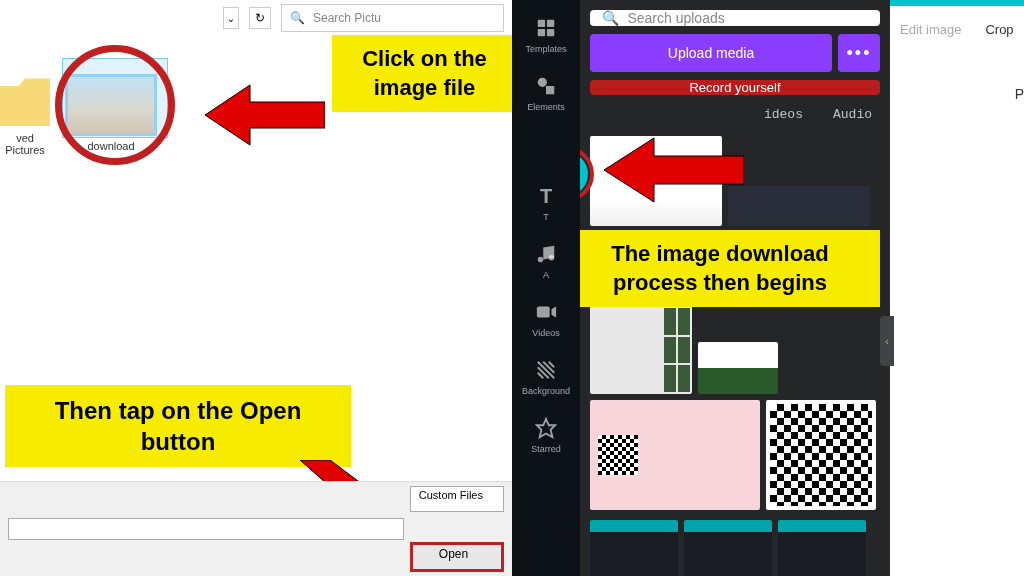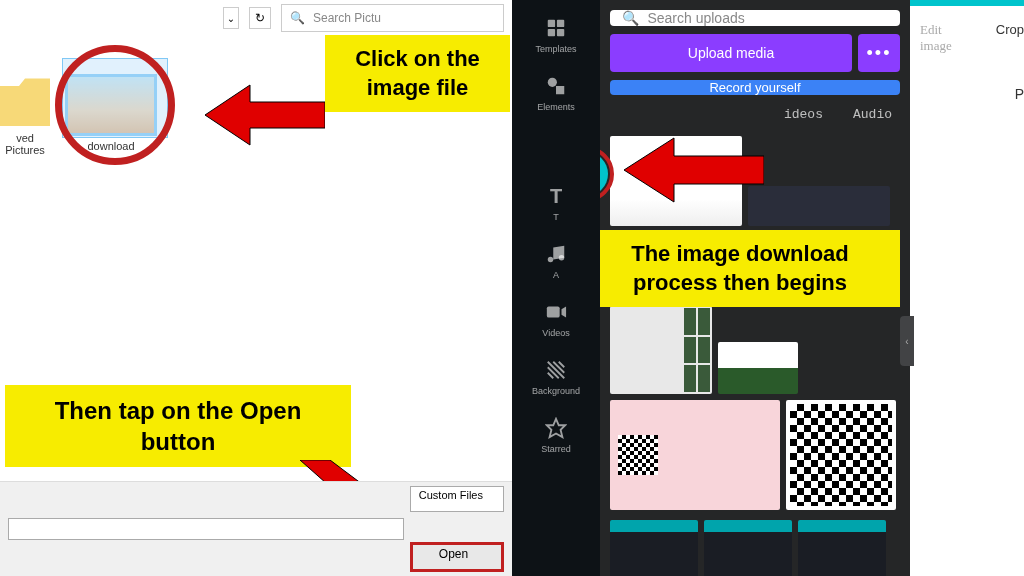--- a/index.html
+++ b/index.html
@@ -23,45 +23,45 @@
     .image-thumb.beach2::before { content: ''; position: absolute; right: 0; top: 0; width: 20px; height: 100%; background: linear-gradient(180deg, #3a6e3a 0%, #2a5a2a 100%); }
     .file-label { margin-top: 6px; text-align: center; }
     
     .file-item.selected { position: relative; }
     .file-item.selected .image-thumb { background: linear-gradient(180deg, #c9e6f0 0%, #f5d5b0 60%, #e8b584 100%); outline: 3px solid #80c8f5; outline-offset: -1px; }
     .file-item.selected::before { content: ''; position: absolute; top: -18px; left: -8px; width: 104px; height: 78px; background: rgba(180, 220, 250, 0.4); border: 1px solid #80c8f5; }
     
     .red-circle { position: absolute; top: 45px; left: 55px; width: 120px; height: 120px; border: 7px solid #c02020; border-radius: 50%; pointer-events: none; }
     
     .callout { position: absolute; background: #f7ec00; padding: 10px 14px; font-weight: bold; color: #000; font-size: 22px; text-align: center; line-height: 1.3; }
-    .callout1 { top: 35px; left: 325px; width: 185px; }
+    .callout1 { top: 35px; left: 332px; width: 185px; }
     .callout2 { top: 385px; left: 5px; width: 346px; font-size: 24px; }
     
     .red-arrow { position: absolute; pointer-events: none; }
     .arrow1 { top: 80px; left: 205px; }
     .arrow2 { top: 460px; left: 300px; }
     
     .explorer-bottom { position: absolute; bottom: 0; left: 0; right: 0; display: flex; align-items: center; padding: 4px 8px; gap: 6px; background: #f0f0f0; border-top: 1px solid #ddd; }
     .file-input-box { flex: 1; border: 1px solid #aaa; height: 22px; background: #fff; }
     .custom-files-drop { border: 1px solid #aaa; height: 26px; padding: 2px 20px 2px 8px; font-size: 11px; background: #fff; }
     .open-btn { border: 3px solid #c02020; height: 30px; padding: 2px 26px; font-size: 12px; background: #e8e8e8; margin-top: 26px; }
     
     
-    .canva-sidebar { width: 88px; background: #0d1216; display: flex; flex-direction: column; align-items: center; padding-top: 8px; gap: 4px; }
+    .canva-sidebar { width: 68px; background: #0d1216; display: flex; flex-direction: column; align-items: center; padding-top: 8px; gap: 4px; }
     .sidebar-item { display: flex; flex-direction: column; align-items: center; color: rgba(255,255,255,0.6); font-size: 9px; padding: 8px 4px; gap: 4px; cursor: pointer; width: 100%; text-align: center; }
     .sidebar-item.active { color: #fff; }
     .sidebar-icon { width: 24px; height: 24px; display: flex; align-items: center; justify-content: center; font-size: 18px; }
     .sidebar-icon svg { width: 22px; height: 22px; fill: currentColor; }
     
     .canva-panel { width: 310px; background: #252627; display: flex; flex-direction: column; padding: 10px; gap: 8px; position: relative; overflow: hidden; }
     .canva-search { background: #fff; border-radius: 4px; height: 38px; display: flex; align-items: center; padding: 0 12px; gap: 8px; color: #888; font-size: 14px; }
     .upload-btn { background: #8b3dff; color: #fff; border-radius: 4px; height: 38px; display: flex; align-items: center; justify-content: center; font-size: 14px; font-weight: 500; flex: 1; }
     .upload-row { display: flex; gap: 6px; }
     .upload-more { background: #8b3dff; color: #fff; border-radius: 4px; width: 42px; height: 38px; display: flex; align-items: center; justify-content: center; font-size: 18px; letter-spacing: 2px; }
-    .record-btn { background: #3b82f6; color: #fff; border-radius: 4px; height: 36px; display: flex; align-items: center; justify-content: center; font-size: 13px; }
+    .record-btn { background: #b91c1c; color: #fff; border-radius: 4px; height: 36px; display: flex; align-items: center; justify-content: center; font-size: 13px; }
     .tabs-row { display: flex; gap: 30px; color: rgba(255,255,255,0.7); font-size: 13px; padding: 4px 8px; justify-content: flex-end; }
     .tab-item { cursor: pointer; font-family: Liberation Mono, monospace; }
     
     .upload-cloud-btn { position: absolute; top: 152px; left: -36px; width: 44px; height: 44px; background: #00c4cc; border-radius: 50%; display: flex; align-items: center; justify-content: center; z-index: 5; }
     .red-circle2 { position: absolute; top: 146px; left: -42px; width: 56px; height: 56px; border: 4px solid #c02020; border-radius: 50%; pointer-events: none; z-index: 6; }
     
     .arrow3 { position: absolute; top: 130px; left: 24px; z-index: 5; pointer-events: none; }
     
     .callout3 { position: absolute; top: 230px; left: -20px; width: 320px; font-size: 22px; z-index: 10; }
     
@@ -76,21 +76,21 @@
     .thumb-qr-big { width: 110px; height: 110px; background: #fff; padding: 4px; }
     .qr-pattern { width: 100%; height: 100%; background: repeating-conic-gradient(#000 0 25%, #fff 0 50%); background-size: 14px 14px; }
     .thumb-dark { width: 88px; height: 64px; background: linear-gradient(180deg, #00a4ac 0 18%, #1a1d24 18% 100%); }
     .thumb-photo { width: 102px; height: 88px; background: #e8e8e8; position: relative; }
     .photo-strip { position: absolute; top: 0; right: 0; width: 30px; height: 100%; display: grid; grid-template: repeat(3,1fr)/repeat(2,1fr); gap: 2px; padding: 2px; }
     .photo-strip div { background: #3a5a3a; }
     .thumb-plant { width: 80px; height: 52px; background: linear-gradient(#fff 50%, #2a5a2a 50%); }
     
     .canva-right { flex: 1; background: #fff; border-top: 6px solid #00c4cc; position: relative; }
     .canva-topright { position: absolute; top: 16px; left: 10px; display: flex; gap: 24px; font-size: 13px; }
-    .edit-img { color: #aaa; font-family: Liberation Serif, serif; }
+    .edit-img { color: #aaa; }
     .crop-txt { color: #333; font-weight: 500; }
     .collapse-handle { position: absolute; left: -10px; top: 310px; width: 14px; height: 50px; background: #424345; border-radius: 4px 0 0 4px; display: flex; align-items: center; justify-content: center; color: #aaa; font-size: 10px; }
     .p-letter { position: absolute; top: 80px; right: 0; font-size: 14px; color: #333; }
   </style>
 </head>
 <body>
 
 <div class="left-panel">
   <div class="explorer-toolbar">
     <div style="flex:1"></div>

